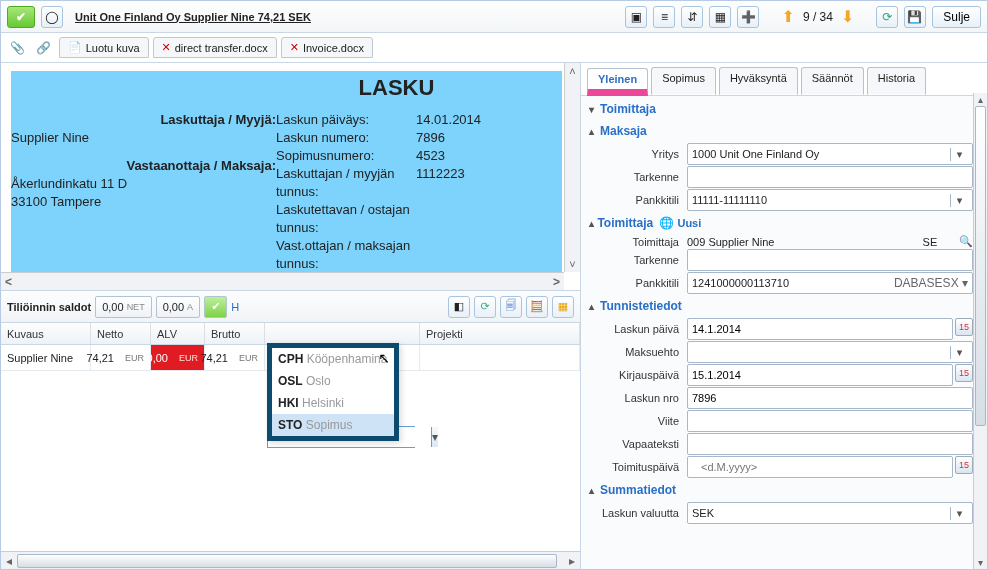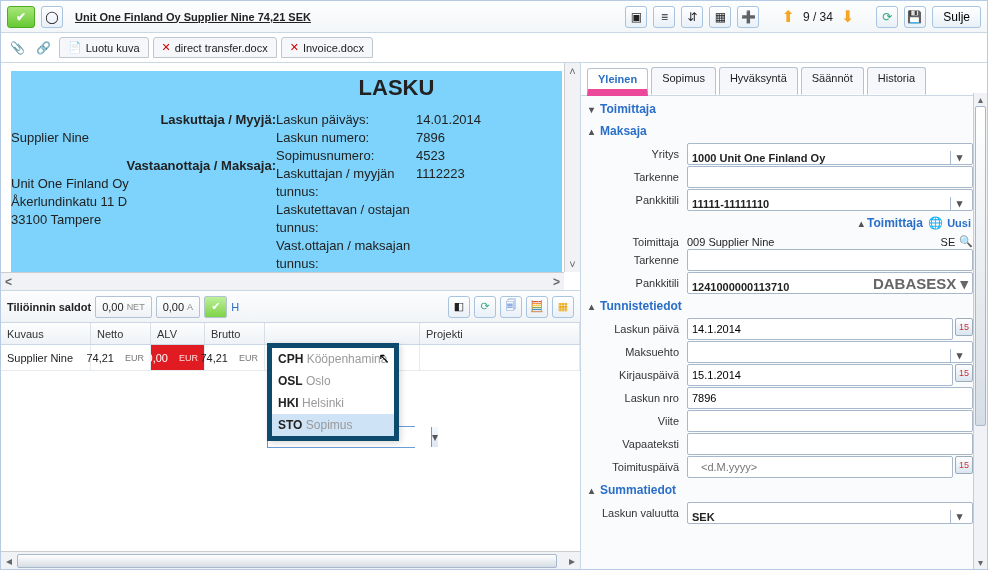--- a/index.html
+++ b/index.html
@@ -43,43 +43,43 @@
   .rp-tabs { display:flex; gap:3px; padding:4px 6px 0 6px; border-bottom:1px solid #c9d7e4; background:#fff; }
   .rp-tab { padding:4px 10px; border:1px solid #b4c3d1; border-bottom-color:#fff; border-radius:3px 3px 0 0; background:#f5f7fa; font-size:11px; cursor:pointer; }
   .rp-tab.active { background:#fff; color:#2a6fc7; font-weight:bold; border-bottom:7px solid #ec4899; position:relative; top:1px; }
   .rp-body { flex:1; overflow-y:auto; padding:2px 14px 6px 6px; background:#f9fbfd; }
   .section-hdr { display:flex; align-items:center; gap:6px; font-weight:bold; color:#2a6fc7; font-size:12px; padding:4px 2px; cursor:pointer; }
   .section-hdr .chev { font-size:10px; color:#555; }
   .form-row { display:flex; align-items:center; margin:1px 0; }
   .form-lbl { width:100px; text-align:right; padding-right:8px; font-size:11px; color:#333; }
   .form-val { flex:1; }
   .combo, .txt { width:100%; height:22px; border:1px solid #a6b8ca; border-radius:2px; background:#fff; font-size:11px; padding:0 4px; }
-  .combo { display:flex; align-items:flex-end; justify-content:space-between; cursor:pointer;font-weight:bold; }
+  .combo { display:flex; align-items:center; justify-content:space-between; cursor:pointer; }
   .combo .dd { width:18px; text-align:center; border-left:1px solid #a6b8ca; color:#555; }
   .uusi { color:#2a6fc7; font-size:11px; cursor:pointer; }
   .cal-ic { width:18px; height:18px; border:1px solid #9badbd; background:linear-gradient(#fff,#d9e5f0); border-radius:2px; display:inline-flex; align-items:center; justify-content:center; font-size:9px; color:#c33; margin-left:2px; cursor:pointer; }
   .autocomplete { position:absolute; left:266px; top:280px; width:132px; background:#fff; border:5px solid #0c4a6e; z-index:50; box-shadow:2px 2px 6px rgba(0,0,0,0.15); }
   .ac-item { padding:4px 6px; font-size:12px; cursor:pointer; }
   .ac-item .code { font-weight:bold; color:#222; }
   .ac-item .name { color:#999; }
   .ac-item.hover { background:#cfe3f7; }
   .cursor-arrow { position:absolute; font-size:14px; color:#000; }
   .inline-input { position:absolute; left:266px; top:363px; width:148px; height:22px; border:1px solid #6c9cd6; display:flex; z-index:40; align-items:center; background:#fff; }
   .inline-input input { flex:1; border:none; outline:none; font-size:12px; padding:0 4px; height:100%; }
   .inline-input .dd { width:18px; text-align:center; border-left:1px solid #6c9cd6; color:#555; cursor:pointer; height:100%; display:flex; align-items:center; justify-content:center; background:linear-gradient(#f5f9fd,#dbe7f3); }
   .bottom-scroll { position:absolute; left:0; right:0; bottom:0; height:18px; background:#f0f2f5; border-top:1px solid #ccc; display:flex; align-items:center; }
   .bs-arr { width:16px; text-align:center; color:#666; cursor:pointer; }
   .bs-track { flex:1; height:14px; background:#f0f2f5; position:relative; }
   .bs-thumb { position:absolute; top:0; left:0; height:14px; width:540px; background:linear-gradient(#fff,#d6dde4); border:1px solid #a6b8ca; border-radius:2px; }
   .rp-vscroll { position:absolute; right:0; top:30px; bottom:0; width:14px; background:#f0f2f5; border-left:1px solid #ccc; display:flex; flex-direction:column; }
   .rp-vscroll .arr { text-align:center; font-size:10px; color:#666; cursor:pointer; padding:1px 0; }
   .rp-vscroll .track { flex:1; position:relative; }
   .rp-vscroll .thumb { position:absolute; top:0; left:1px; right:1px; height:320px; background:linear-gradient(#fff,#d6dde4); border:1px solid #a6b8ca; border-radius:2px; }
-  .toimittaja-hdr { display:flex; align-items:center; justify-content:flex-end; }
-  .supplier-static { flex:1; font-size:11px; display:flex; align-items:center; gap:4px; }
+  .toimittaja-hdr { display:flex; align-items:center; justify-content:flex-start; }
+  .supplier-static { flex:1; font-size:11px; display:flex; align-items:center; gap:22px; }
 </style>
 </head>
 <body>
 
 <div class="topbar">
   <div class="green-check">✔</div>
   <div class="icon-pill">◯</div>
   <span class="title-text">Unit One Finland Oy   Supplier Nine   74,21   SEK</span>
   <span class="topbar-spacer"></span>
   <div class="icon-pill">▣</div>
@@ -119,21 +119,20 @@
   <div class="left-pane">
     <div class="doc-view">
       <div class="doc-inner">
         <h1 class="lasku">LASKU</h1>
         <div class="doc-cols">
           <div class="col-l">
             <div class="row-p lbl">Laskuttaja / Myyjä:</div>
             <div class="row-p">Supplier Nine</div>
             <div class="row-p" style="height:10px"></div>
             <div class="row-p lbl">Vastaanottaja / Maksaja:</div>
-            <div class="row-p">Unit One Finland Oy</div>
             <div class="row-p">Åkerlundinkatu 11 D</div>
             <div class="row-p">33100 Tampere</div>
           </div>
           <div class="col-m">
             <div class="row-p">Laskun päiväys:</div>
             <div class="row-p">Laskun numero:</div>
             <div class="row-p">Sopimusnumero:</div>
             <div class="row-p">Laskuttajan / myyjän tunnus:</div>
             <div class="row-p"></div>
             <div class="row-p">Laskutettavan / ostajan tunnus:</div>
@@ -279,21 +278,21 @@
       </div>
       <div class="form-row">
           <div class="form-lbl">Tarkenne</div>
           <div class="form-val"><input class="txt" style=""></div>
         </div>
       <div class="form-row">
           <div class="form-lbl">Pankkitili</div>
           <div class="form-val">
             <div class="combo">
               <span>1241000000113710</span>
-              <span style="color:#666;font-size:15px"><span>DABASESX</span>&nbsp;▾</span>
+              <span style="color:#666;font-size:12px"><span>DABASESX</span>&nbsp;▾</span>
             </div>
           </div>
         </div>
 
       <div class="section-hdr">
           <span class="chev">▴</span>
           <span>Tunnistetiedot</span>
         </div>
       <div class="form-row">
           <div class="form-lbl">Laskun päivä</div>

